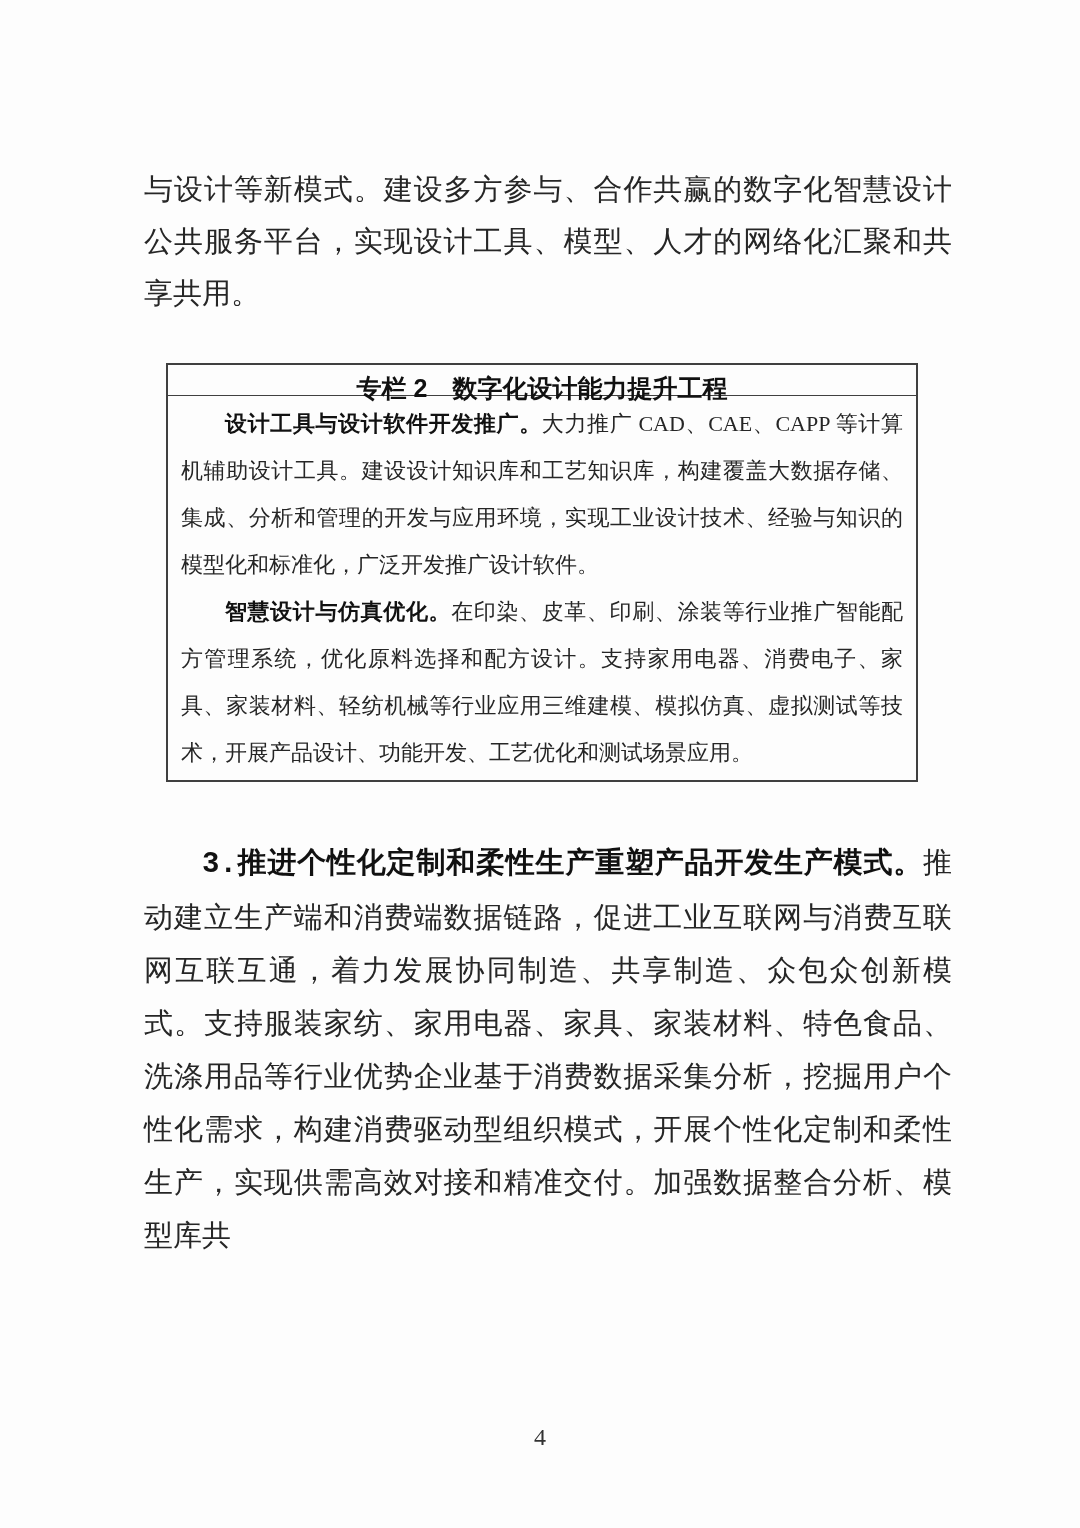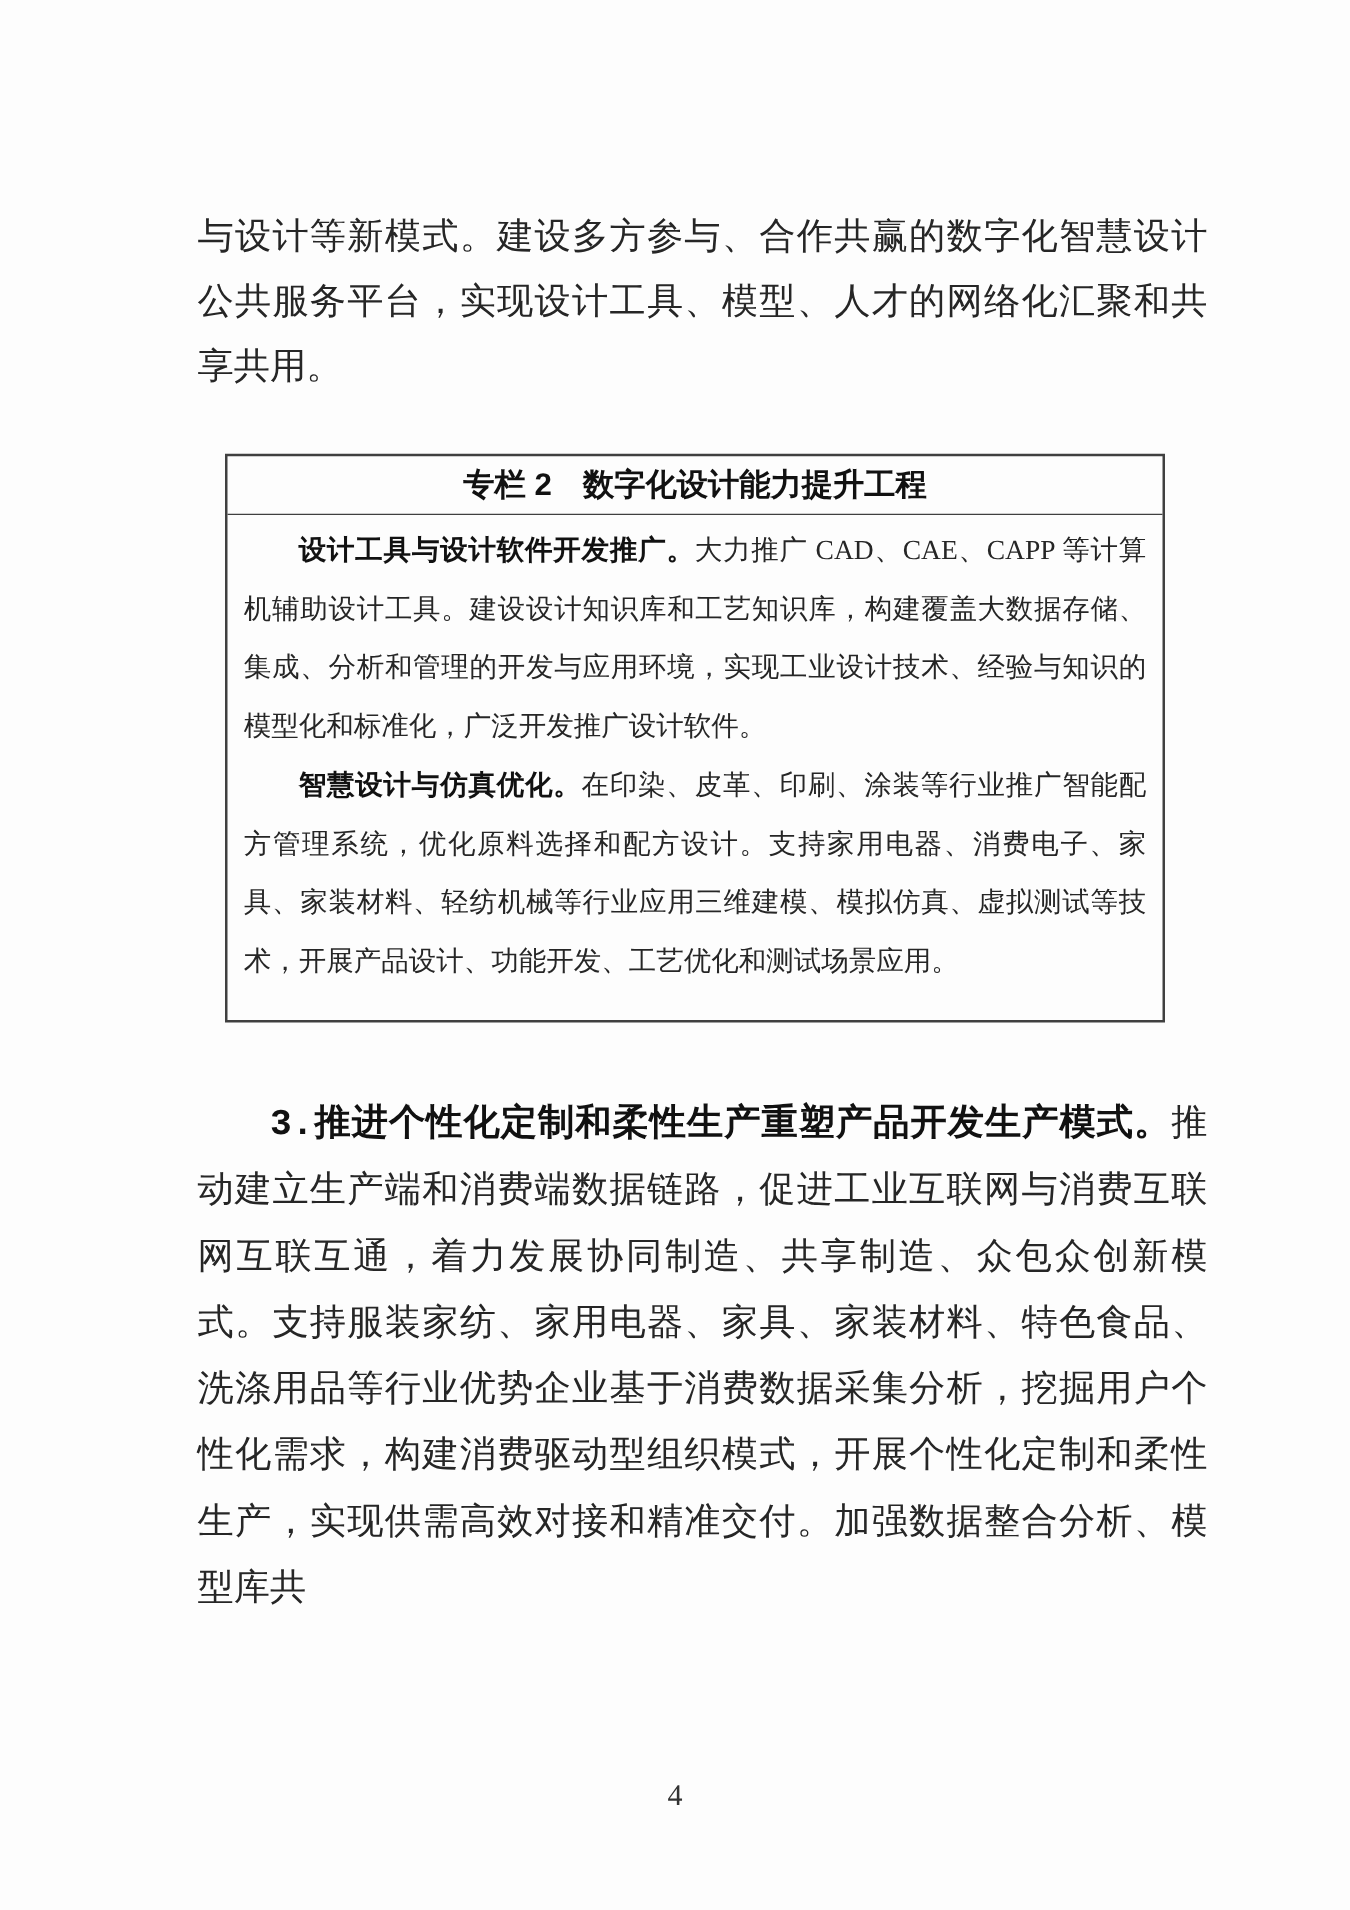--- a/index.html
+++ b/index.html
@@ -13,53 +13,53 @@
   body{
     background:var(--background);
     font-family:"Liberation Serif","DejaVu Serif",serif;
     color:var(--text-color);
     position:relative;
     overflow:hidden;
   }
   .content{
     position:absolute;
     top:0;
-    left:158px;
+    left:144px;
     width:808px;
   }
   .para{
     font-size:29px;
     line-height:52px;
     text-align:justify;
     text-justify:inter-ideograph;
     word-break:break-all;
   }
   .para-continuation{
     margin-top:163px;
   }
   .callout-box{
     margin-top:44px;
     margin-left:22px;
     width:752px;
     border:2px solid var(--border-color);
     background:var(--background);
   }
   .box-header{
-    height:47px;
+    height:31px;
     line-height:47px;
     text-align:center;
     font-family:"Liberation Sans","DejaVu Sans",sans-serif;
     font-weight:700;
     font-size:25px;
     color:var(--bold-color);
     border-bottom:1px solid var(--border-color);
     white-space:pre;
   }
   .box-body{
-    padding:4px 13px 24px 13px;
+    padding:4px 13px 4px 13px;
   }
   .box-para{
     font-size:22px;
     line-height:47px;
     text-align:justify;
     text-justify:inter-ideograph;
     word-break:break-all;
     text-indent:2em;
   }
   .lead{

